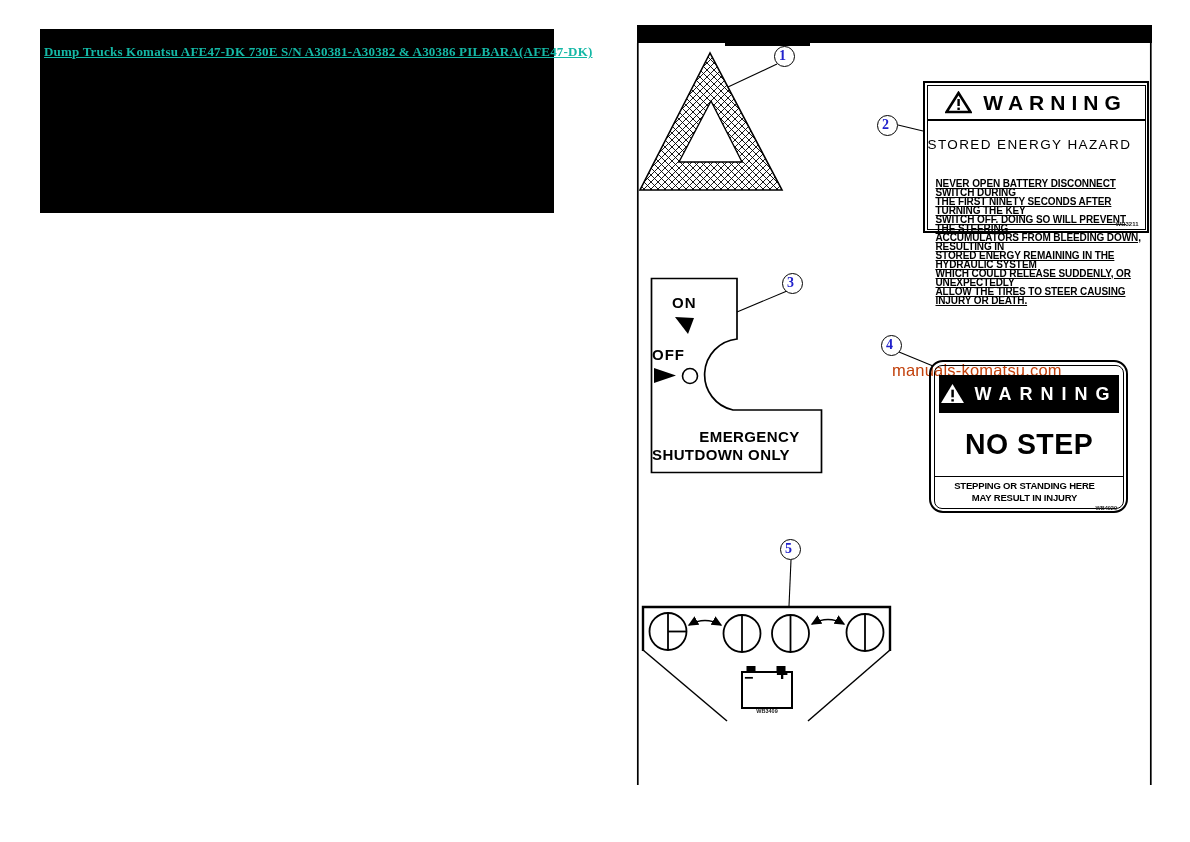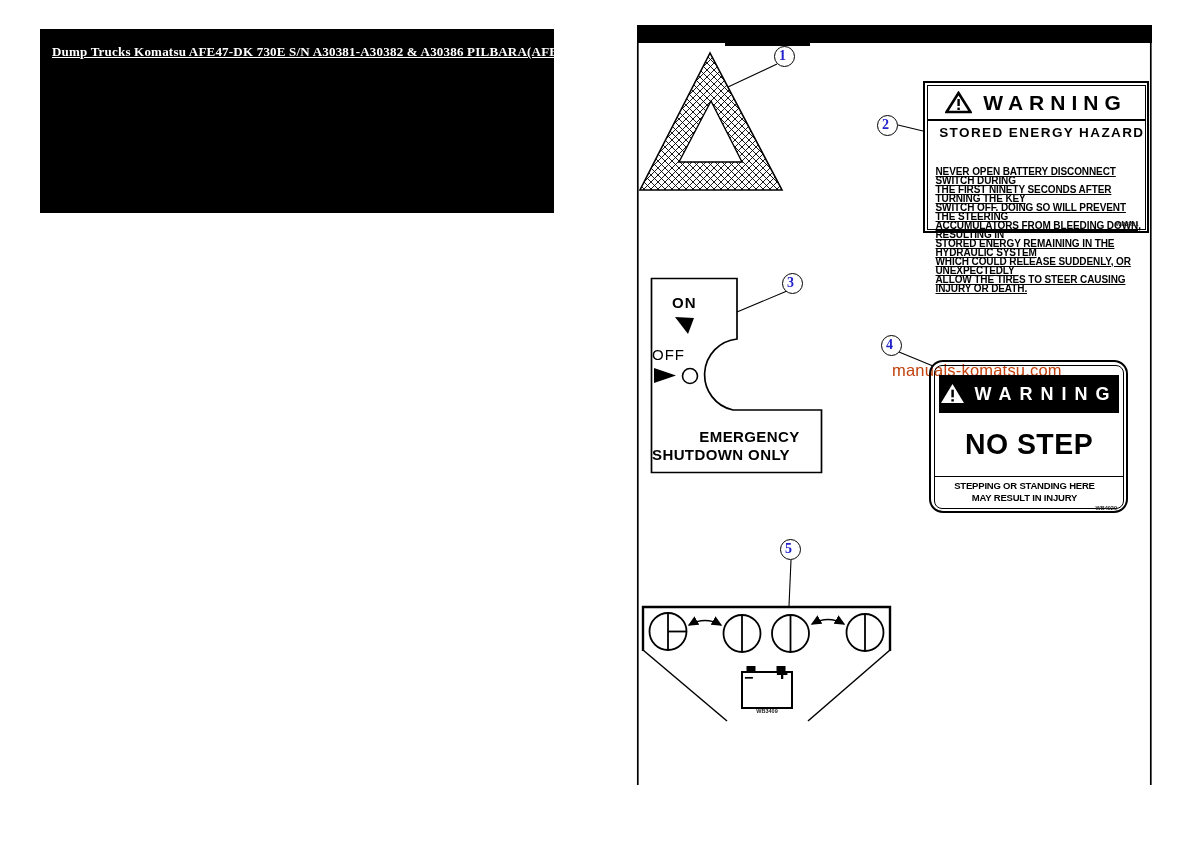--- a/index.html
+++ b/index.html
@@ -2,44 +2,44 @@
 <html><head>
 <meta charset="utf-8">
 <style>
   html,body{margin:0;padding:0;background:#fff;}
   .page{position:relative;width:1190px;height:842px;background:#ffffff;overflow:hidden;
         font-family:"Liberation Sans",sans-serif;}
   .abs{position:absolute;}
 
   
   .black-box{left:40px;top:29px;width:514px;height:184px;background:#000;z-index:2;}
-  .header-link{display:inline-block;margin:15px 0 0 12px;color:#ffffff;font-family:"Liberation Serif",serif;
+  .header-link{display:inline-block;margin:15px 0 0 4px;color:#14b8a6;font-family:"Liberation Serif",serif;
         font-weight:bold;font-size:13px;letter-spacing:.2px;text-decoration:underline;cursor:pointer;white-space:nowrap;}
 
   
   .art{left:0;top:0;z-index:1;}
 
   
   .callout{width:21px;height:21px;border:1.6px solid #000;border-radius:50%;background:#fff;
         box-sizing:border-box;z-index:4;}
   .callout span{position:absolute;left:4px;top:1px;color:#2222CC;font-family:"Liberation Serif",serif;
         font-weight:bold;font-size:14px;line-height:16px;}
 
   
   .sel{left:923px;top:81px;width:226px;height:152px;border:2.5px solid #000;box-sizing:border-box;z-index:3;}
   .sel-inner{position:absolute;left:1.5px;top:1.5px;right:1.5px;bottom:1.5px;border:1.3px solid #000;}
   .sel-header{display:flex;align-items:center;justify-content:center;gap:11px;height:33px;border-bottom:2px solid #000;}
   .sel-header .wtxt{font-size:21px;font-weight:600;letter-spacing:6px;line-height:21px;}
-  .sel-title{text-align:right;margin-top:4px;font-size:13.5px;font-weight:700;letter-spacing:1.4px;}
+  .sel-title{text-align:left;margin-top:16px;font-size:13.5px;font-weight:400;letter-spacing:1.4px;}
   .sel-body{margin-top:27px;padding-left:8px;font-size:10px;font-weight:700;line-height:9px;letter-spacing:-0.1px;text-decoration:underline;}
   .sel-code{position:absolute;right:6px;bottom:2px;font-size:6px;font-weight:700;color:#222;}
 
   
   .sw-on{left:672px;top:294px;font-size:15px;font-weight:700;letter-spacing:1px;z-index:3;}
-  .sw-off{left:652px;top:346px;font-size:15px;font-weight:400;letter-spacing:1px;z-index:3;}
+  .sw-off{left:652px;top:346px;font-size:15px;font-weight:700;letter-spacing:1px;z-index:3;}
   .sw-cap1{left:651px;top:428px;width:197px;text-align:center;font-size:15px;font-weight:700;letter-spacing:.4px;z-index:3;}
   .sw-cap2{left:651px;top:446px;width:140px;text-align:center;font-size:15px;font-weight:700;letter-spacing:.4px;z-index:3;}
 
   
   .nsl{left:929px;top:360px;width:199px;height:153px;border:2.6px solid #000;border-radius:14px;box-sizing:border-box;z-index:3;}
   .nsl-inner{position:absolute;left:2.5px;top:2.5px;right:2.5px;bottom:2.5px;border:1.5px solid #000;border-radius:8px;
         display:flex;flex-direction:column;}
   .nsl-header{margin:9px 4px 0 4px;height:38px;background:#000;color:#fff;display:flex;align-items:center;
         justify-content:center;gap:10px;}
   .nsl-header .wtxt{font-size:18px;font-weight:600;letter-spacing:8px;line-height:18px;}

